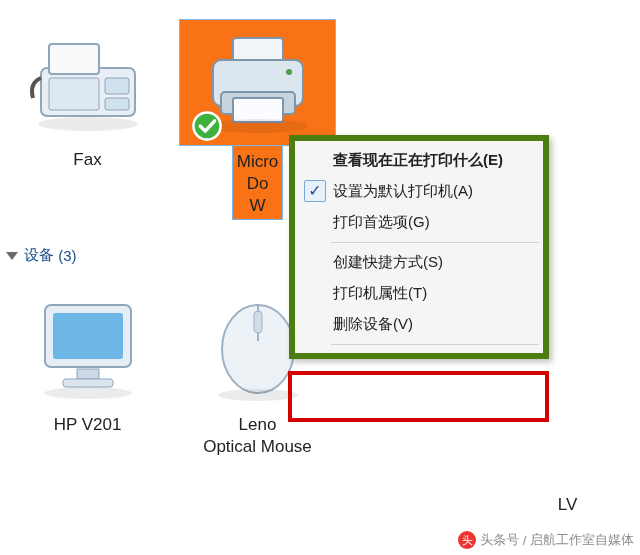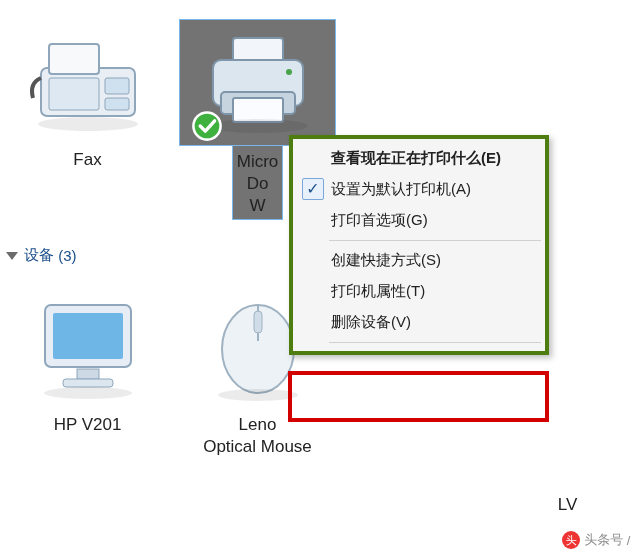--- a/index.html
+++ b/index.html
@@ -27,21 +27,21 @@
     position: relative;
   }
   .device .label {
     margin-top: 4px;
     font-size: 17px;
     color: #222;
     line-height: 1.3;
   }
   .device.selected .icon-wrap,
   .device.selected .label-wrap {
-    background: #737373;
+    background: #f97316;
     outline: 1px solid #7ab7ec;
   }
   .device.selected .label-wrap { padding: 2px 4px; display: inline-block; }
 
   
   .section-header {
     position: absolute;
     left: 6px; top: 246px;
     font-size: 15px;
     color: #1a4e8a;
@@ -55,21 +55,21 @@
     border-right: 6px solid transparent;
     border-top: 8px solid #6b6b6b;
   }
 
   
   .context-menu {
     position: absolute;
     left: 289px; top: 135px;
     width: 260px;
     background: #f5f5f5;
-    border: 4px solid #4d7c0f;
+    border: 6px solid #4d7c0f;
     box-shadow: 3px 3px 6px rgba(0,0,0,0.25);
     padding: 4px 2px;
   }
   .context-menu .item {
     display: flex; align-items: center;
     padding: 6px 10px 6px 36px;
     font-size: 15px;
     color: #222;
     cursor: default;
     position: relative;
@@ -221,15 +221,16 @@
     </div>
     <div class="sep"></div>
   </div>
 
   <div class="highlight-rect"></div>
 
   <div class="watermark">
     <span class="logo">头</span>
     <span>头条号</span>
     <span>&nbsp;/&nbsp;</span>
+    <span>启航工作室自媒体</span>
   </div>
 
 </div>
 
 </body></html>

